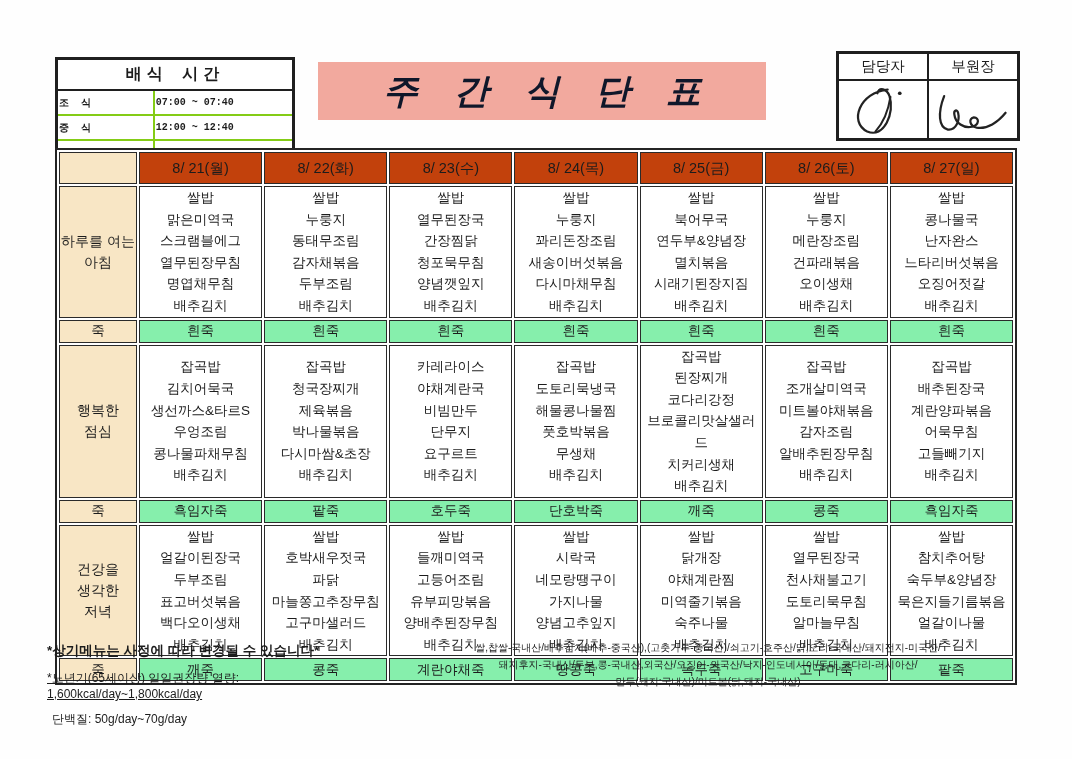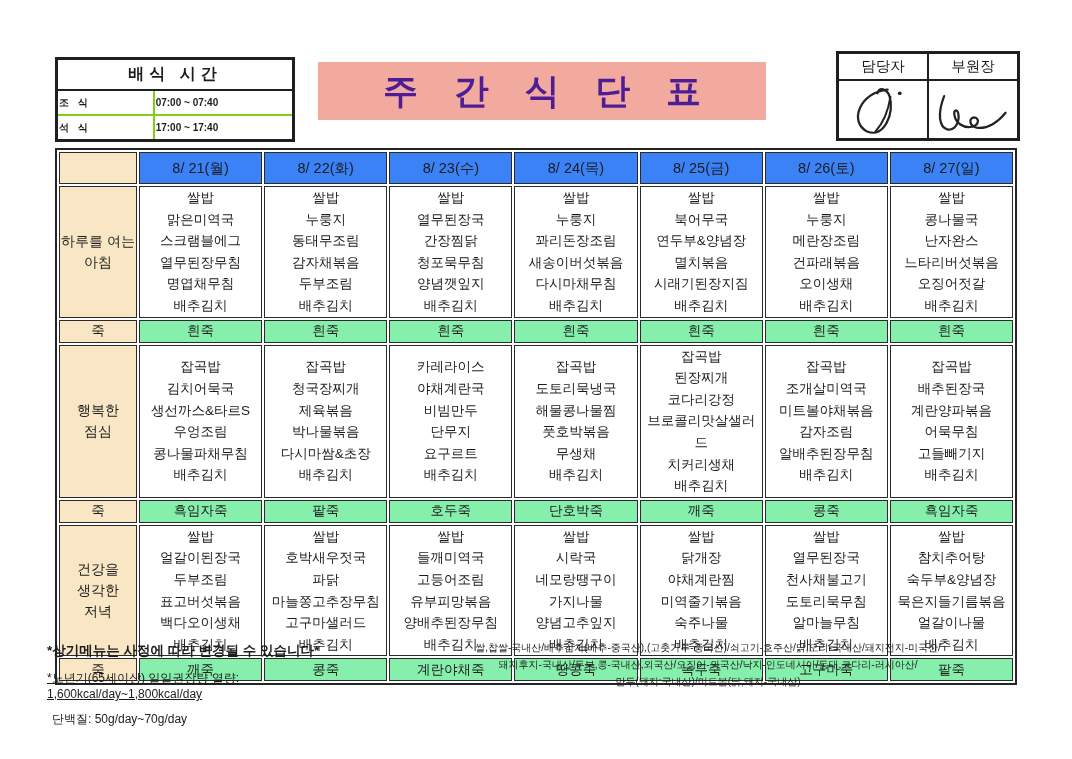--- a/index.html
+++ b/index.html
@@ -1,42 +1,42 @@
 <!DOCTYPE html>
 <html><head>
 <meta charset="utf-8">
 <style>
   html,body{margin:0;padding:0;background:#e8e8e8;}
   .page{position:relative;width:1072px;height:759px;background:#fefefe;overflow:hidden;
         font-family:"Liberation Sans","DejaVu Sans",sans-serif;color:#1c1c1c;}
 
   
   .serving-table{position:absolute;left:55px;top:57px;width:240px;border-collapse:collapse;
-                 border:3px solid #1f1f1f;background:#fff;}
+                 border:3px solid #1f1f1f;background:#fff;font-family:Liberation Mono, monospace;}
   .serving-table th{border:2px solid #1f1f1f;font-size:16px;font-weight:bold;height:27px;letter-spacing:5px;}
   .serving-table td{border:2px solid #84cc16;font-weight:bold;font-size:10px;height:21px;text-align:left;}
   .serving-table td.meal{width:41%;letter-spacing:3px;}
 
   
   .title-banner{position:absolute;left:318px;top:62px;width:448px;height:58px;background:#f2a99e;
                 display:flex;align-items:center;justify-content:center;font-size:35px;font-weight:bold;
-                letter-spacing:13px;padding-left:13px;box-sizing:border-box;color:#4c1d95;}
+                letter-spacing:13px;padding-left:13px;box-sizing:border-box;color:#0f172a;font-style:italic;}
 
   
   .sign-table{position:absolute;left:836px;top:51px;width:152px;border-collapse:collapse;
               border:3px solid #1f1f1f;background:#fff;}
   .sign-table th{border:2px solid #1f1f1f;font-size:14.5px;font-weight:normal;height:23px;width:50%;}
   .sign-table td{border:2px solid #1f1f1f;height:57px;text-align:center;vertical-align:middle;padding:0;}
   .sig svg{display:block;margin:0 auto;}
 
   
   .menu-table{position:absolute;left:55px;top:148px;width:962px;border-spacing:2.5px;
               border:2.5px solid #242424;background:#fff;table-layout:fixed;}
   .menu-table th,.menu-table td{border:1.8px solid #2a2a2a;text-align:center;vertical-align:middle;padding:0;}
-  .menu-table thead th{background:#3b82f6;height:30px;font-weight:normal;font-size:14.5px;}
+  .menu-table thead th{background:#c2410c;height:30px;font-weight:normal;font-size:14.5px;}
   .menu-table .corner{background:#f8e6c5;}
   .row-label{background:#f8e6c5;font-size:14px;font-weight:normal;white-space:pre-line;line-height:1.5;}
   .menu-cell{background:#fff;font-size:13.5px;line-height:1.6;padding:5px 2px;}
   .porridge-row th{background:#f8e6c5;font-size:13.5px;height:21px;}
   .porridge-row td{font-size:13.5px;height:21px;background:#86efac;}
 
   
   .notes-left{position:absolute;left:47px;top:642px;width:335px;}
   .note-1{font-weight:bold;font-size:13.5px;margin-bottom:10px;}
   .note-2{font-size:12px;margin-bottom:10px;text-decoration:underline;}
@@ -52,20 +52,24 @@
   <table class="serving-table">
     <thead>
       <tr>
           <th colspan="2">배식  시간</th>
         </tr>
     </thead>
     <tbody>
       <tr>
         <td class="meal">조 식</td>
         <td>07:00 ~ 07:40</td>
+      </tr>
+      <tr>
+        <td class="meal">중 식</td>
+        <td>12:00 ~ 12:40</td>
       </tr>
       <tr>
         <td class="meal">석 식</td>
         <td>17:00 ~ 17:40</td>
       </tr>
     </tbody>
   </table>
 
   <div class="title-banner">주 간 식 단 표</div>
 

